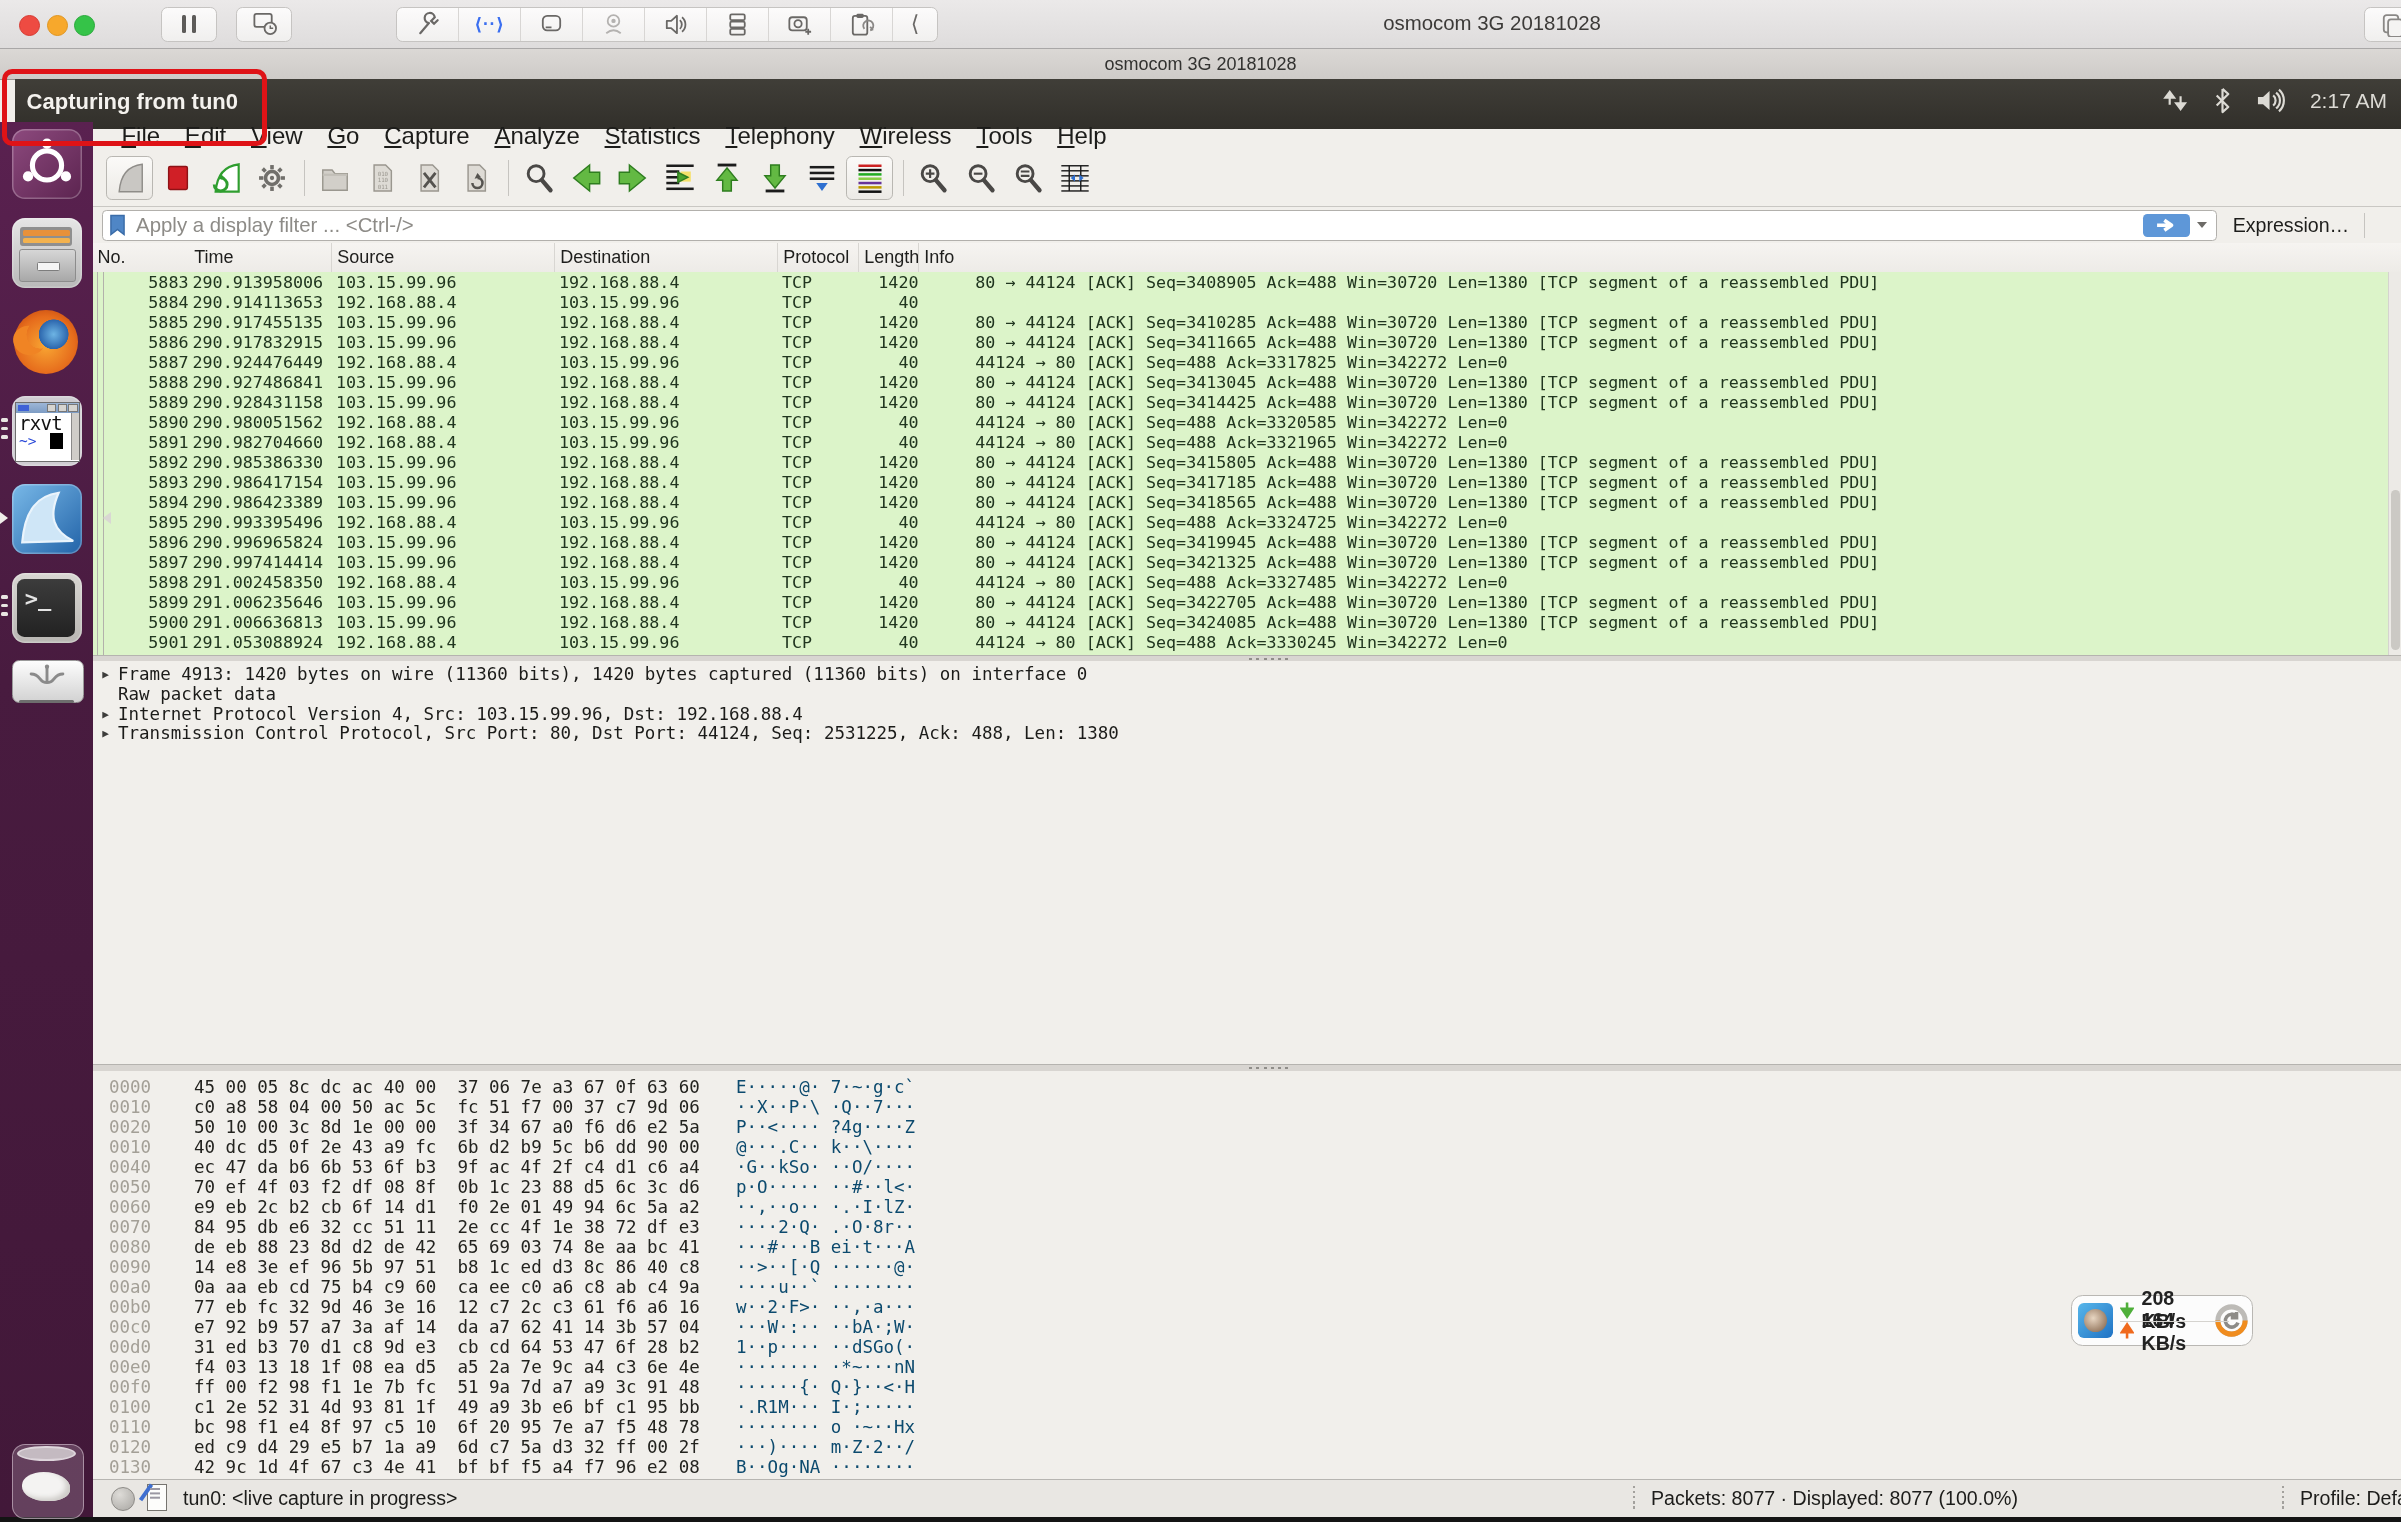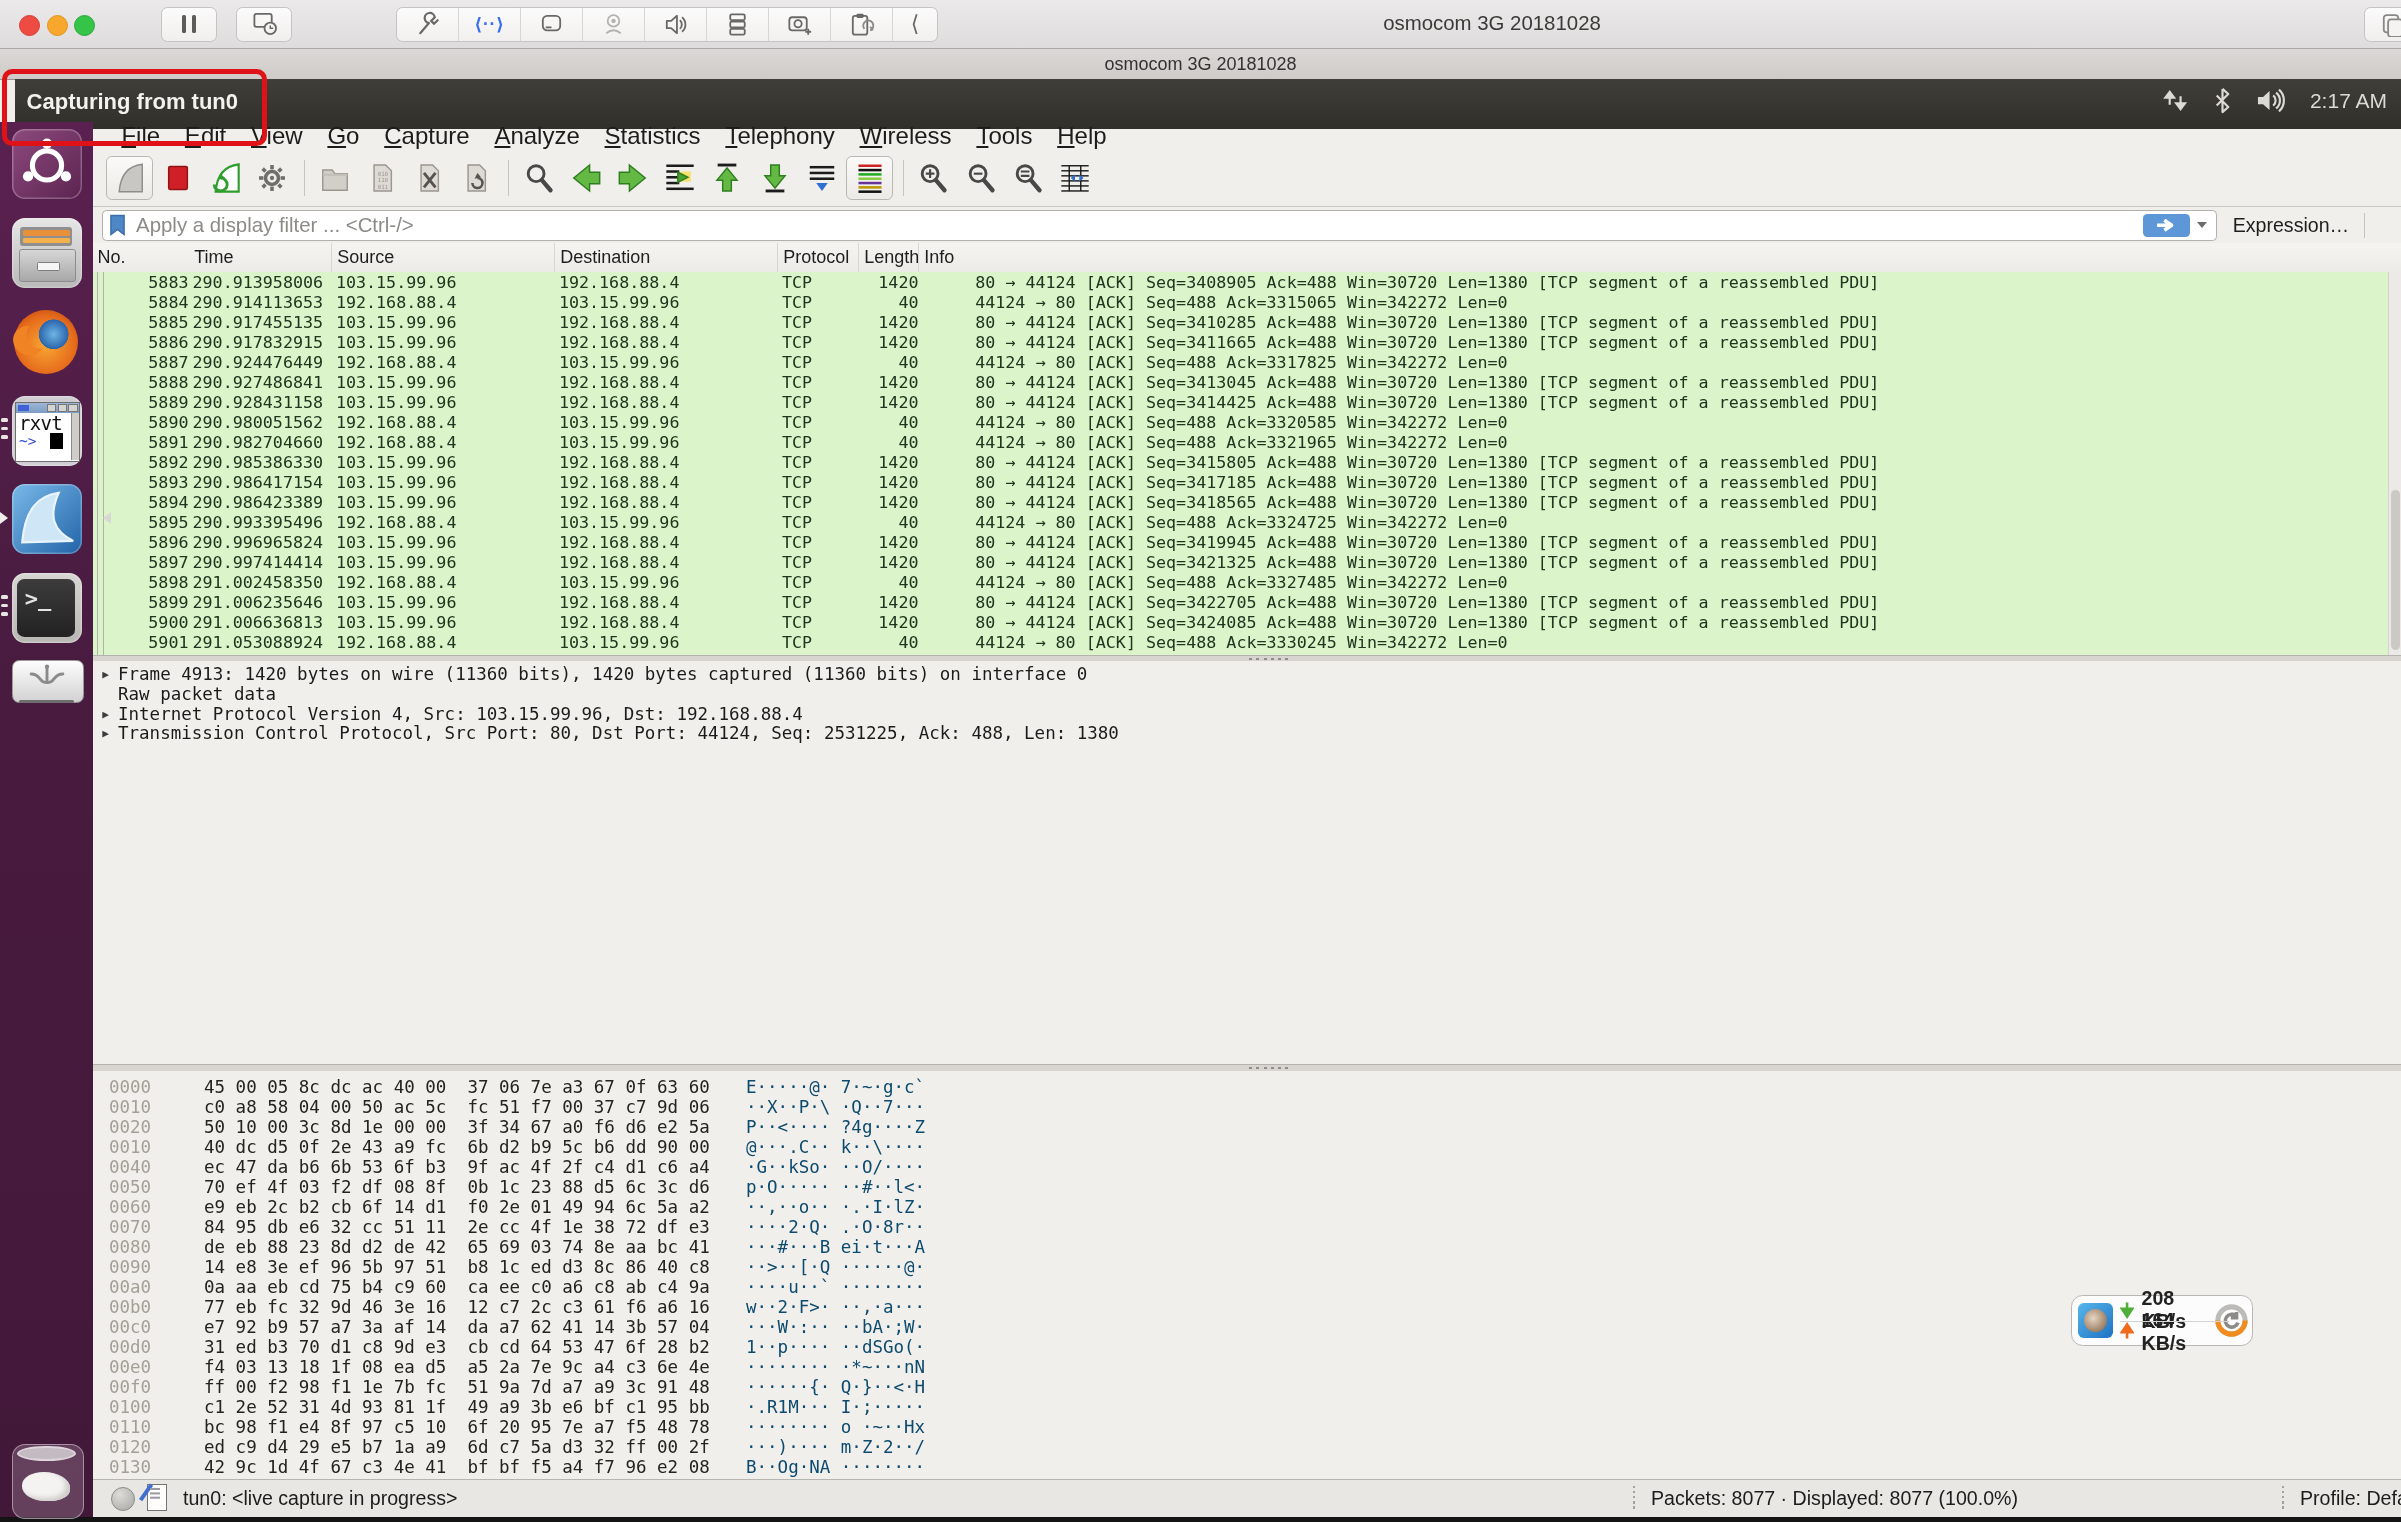--- a/index.html
+++ b/index.html
@@ -133,21 +133,21 @@
   .split-dots{position:absolute;left:1156px;top:1.5px;width:44px;height:2.9px;
               background:repeating-linear-gradient(90deg,#8f8d89 0 2.9px,transparent 2.9px 7.3px);}
 
   #details{left:93px;top:661px;width:2308px;height:403px;background:#f1efeb;padding-top:4.4px;}
   .det-row{display:flex;font-family:"DejaVu Sans Mono",monospace;font-size:17.5px;color:#1b1b19;height:19.6px;line-height:19.6px;white-space:nowrap;}
   .det-arrow{width:25px;text-align:center;font-size:11px;color:#3c3c3a;}
 
   #hexpane{left:93px;top:1071px;width:2308px;height:409px;background:#f1efeb;padding-top:5.8px;}
   .hex-row{display:flex;font-family:"DejaVu Sans Mono",monospace;font-size:17.5px;height:20px;line-height:20px;white-space:pre;}
   .hx-off{width:58px;margin-left:16px;color:#a39f96;}
-  .hx-bytes{width:516px;margin-left:37px;color:#23231f;}
+  .hx-bytes{width:516px;margin-left:27px;color:#23231f;}
   .hx-ascii{margin-left:26px;color:#0c4a6e;}
 
   #statusbar{left:0px;top:1479px;width:2401px;height:38px;background:#e9e7e3;border-top:0.7px solid #b7b5b1;}
   #expert-dot{position:absolute;left:111px;top:7.3px;width:22px;height:22px;border-radius:50%;
               background:radial-gradient(circle at 35% 30%,#dedcd8,#a8a6a2);border:0.7px solid #8d8b87;}
   #note-icon{position:absolute;left:147px;top:4.4px;width:17.5px;height:25px;background:#fdfdfb;border:1.5px solid #76746f;}
   #note-icon::after{content:"";position:absolute;left:1.5px;top:2.9px;width:10.2px;height:1.5px;box-shadow:0 4.4px 0 #9a98a2,0 8.7px 0 #9a98a2;background:#9a98a2;}
   .note-pencil{position:absolute;left:-4.4px;top:-2.9px;width:4.4px;height:19px;background:#3f6fd0;transform:rotate(35deg);}
   #status-left{position:absolute;left:183px;top:6.5px;font-size:19.6px;color:#1c1c1a;font-family:"Liberation Sans",sans-serif;}
   .stat-sep{position:absolute;top:5.8px;width:1.5px;height:26px;
@@ -606,21 +606,20 @@
       </div>
 
       <div class="pkt-row">
         <span></span>
         <span class="c-no">5884</span>
         <span class="c-time">290.914113653</span>
         <span class="c-src">192.168.88.4</span>
         <span class="c-dst">103.15.99.96</span>
         <span class="c-proto">TCP</span>
         <span class="c-len">40</span>
-        <span class="c-info">44124 → 80 [ACK] Seq=488 Ack=3315065 Win=342272 Len=0</span>
       </div>
 
       <div class="pkt-row">
         <span></span>
         <span class="c-no">5885</span>
         <span class="c-time">290.917455135</span>
         <span class="c-src">103.15.99.96</span>
         <span class="c-dst">192.168.88.4</span>
         <span class="c-proto">TCP</span>
         <span class="c-len">1420</span>

